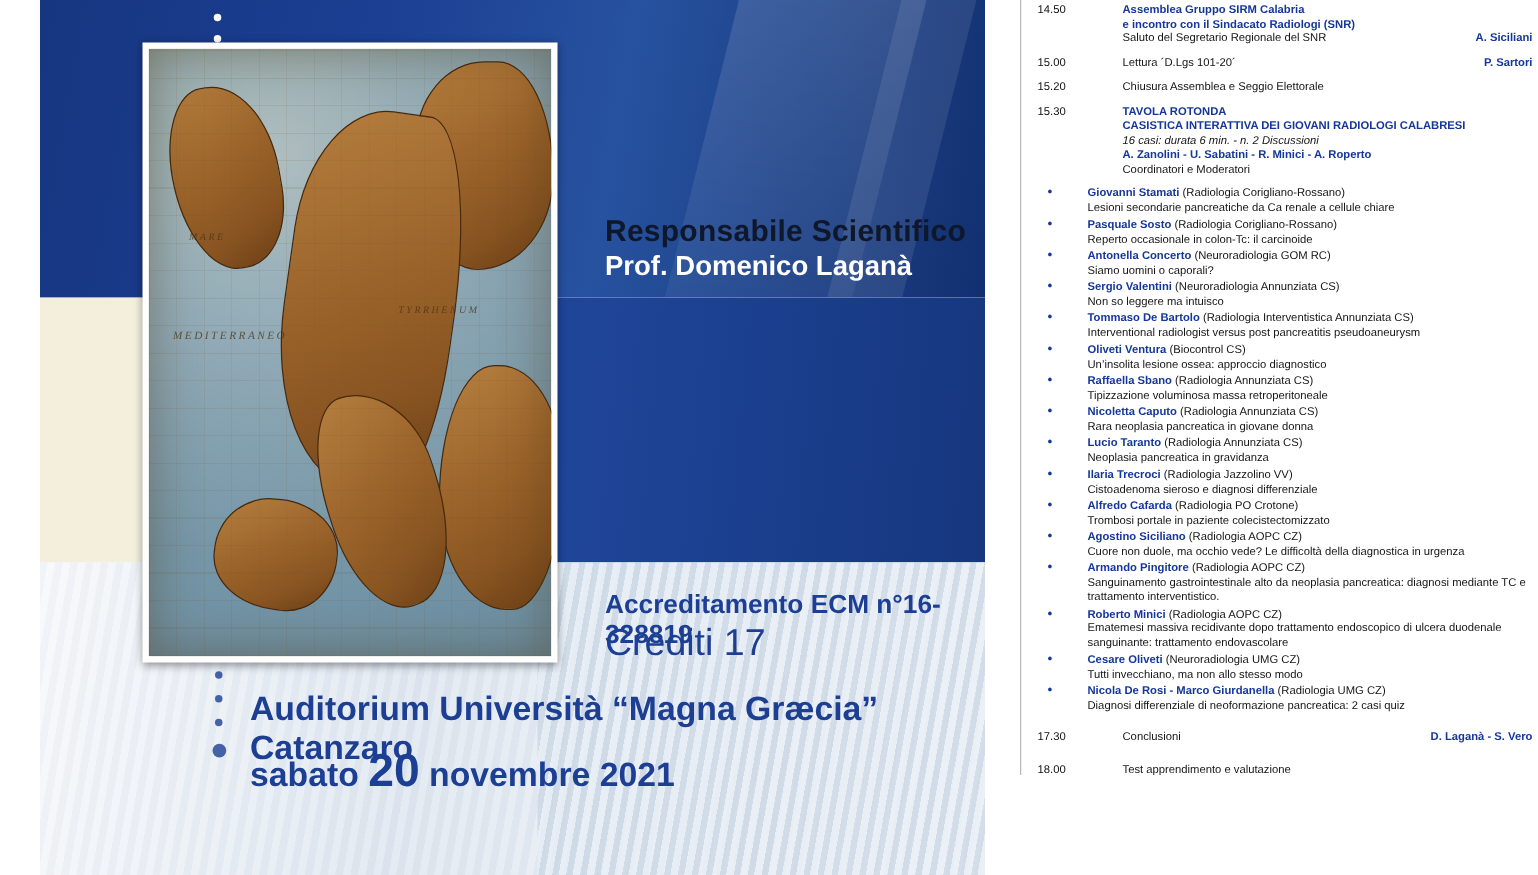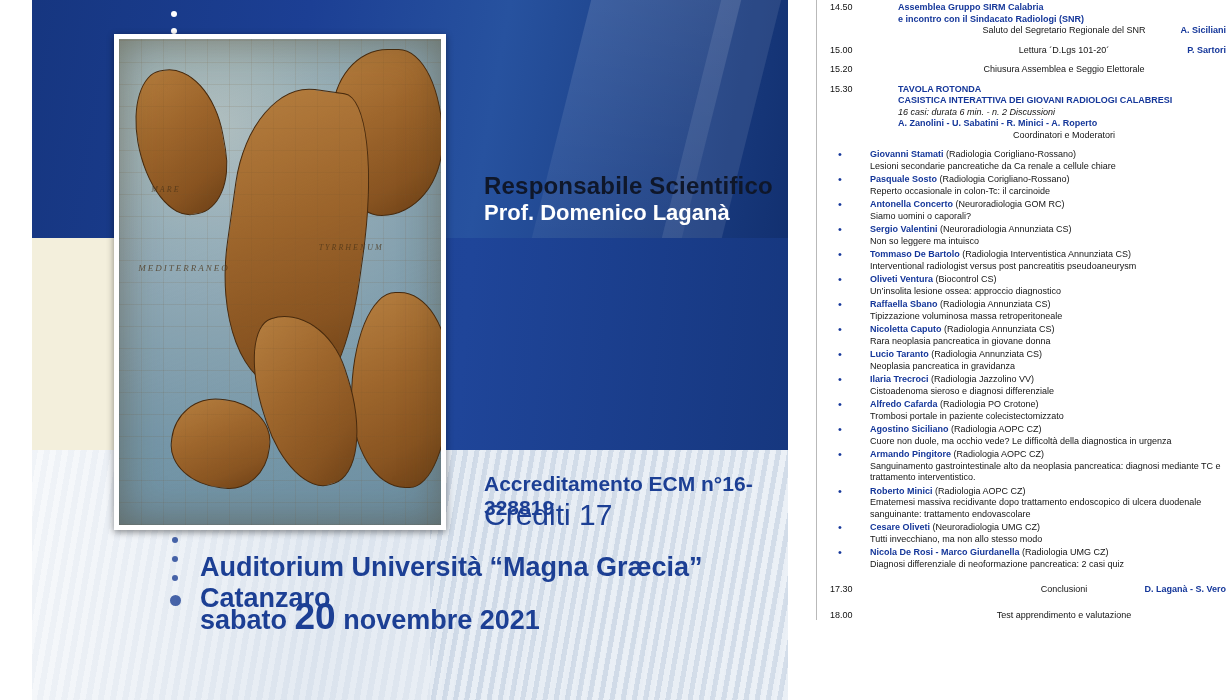--- a/index.html
+++ b/index.html
@@ -185,21 +185,21 @@
     position:absolute;left:16px;top:0;width:1px;height:700px;background:#b9b9b9;
   }
   .prow{
     position:relative;padding-left:28px;margin-bottom:1px;line-height:11.5px;
   }
   .ptime{
     position:absolute;left:30px;font-size:9px;color:#111;
   }
   .pl{ padding-left:70px; position:relative;}
   .blue-b{color:#15379a;font-weight:bold;}
-  .plain{color:#141414;text-align:center;}
+  .plain{color:#141414;}
   .ital{font-style:italic;color:#141414;}
   .rightname{
     position:absolute;right:4px;color:#15379a;font-weight:bold;
   }
   .bullet{
     position:absolute;left:38px;color:#15379a;font-size:11px;line-height:11px;
   }
   .case{
     position:relative;padding-left:70px;margin-bottom:2px;line-height:11.5px;
   }

